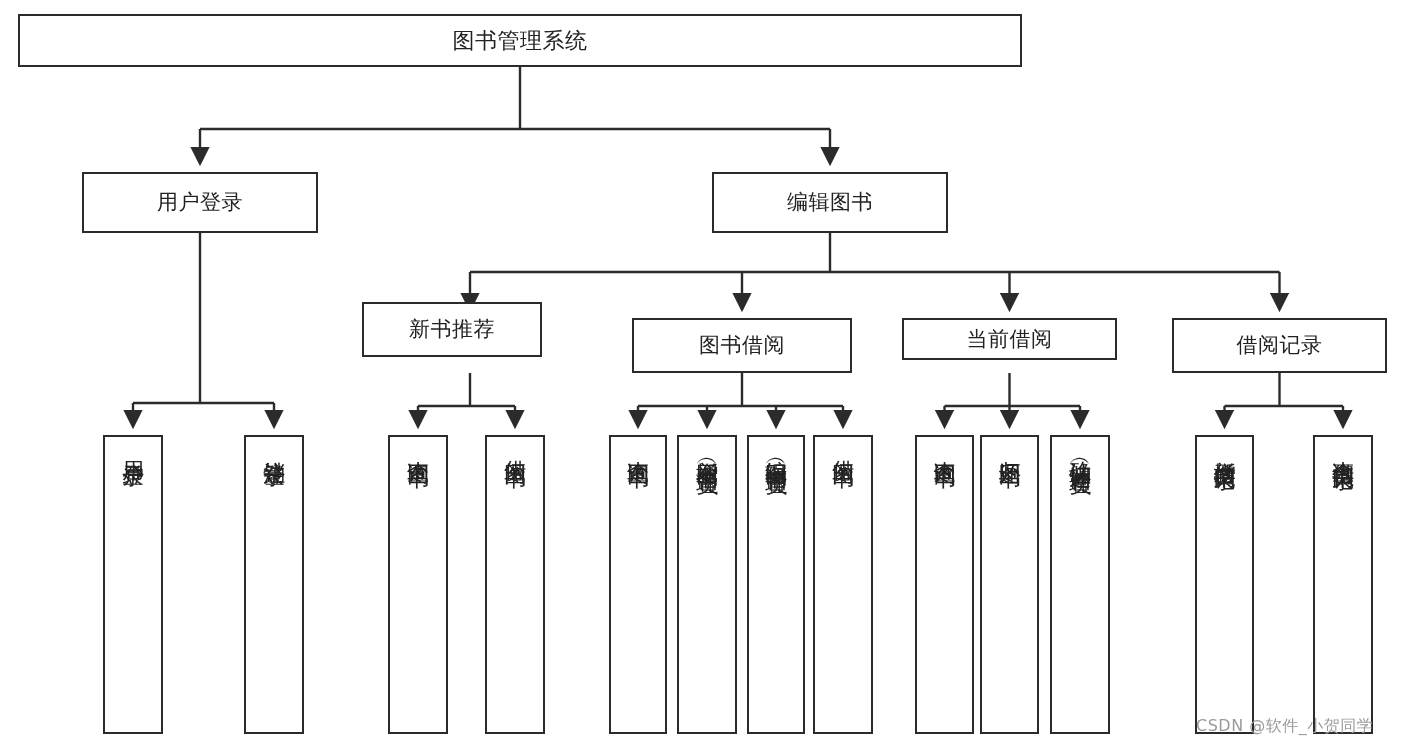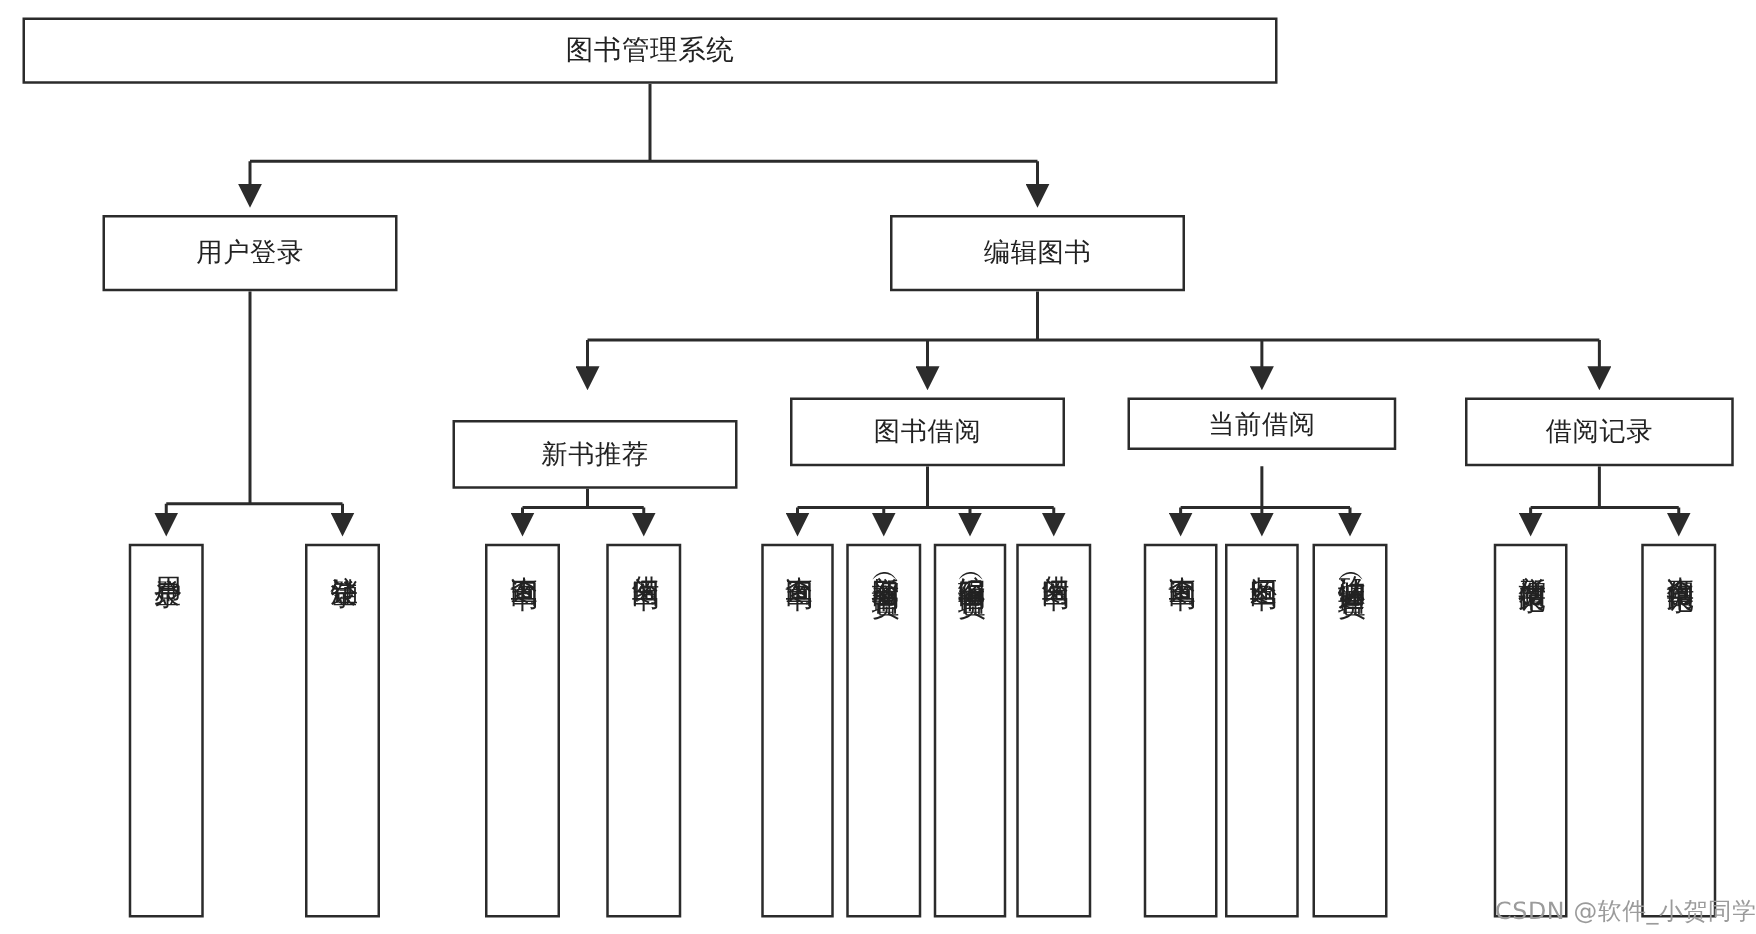--- a/index.html
+++ b/index.html
@@ -37,20 +37,21 @@
   }
   .node.root {
     border-width: 2px;
   }
   .node-label {
     display: block;
     text-align: left;
     line-height: 1.05;
     white-space: nowrap;
     letter-spacing: 0.5px;
+    font-family: Liberation Serif, serif;
   }
   .node.horiz .node-label {
     font-size: 21px;
   }
   .node.root .node-label {
     font-size: 22px;
   }
   .node.vert {
     align-items: flex-start;
     justify-content: center;
@@ -59,21 +60,21 @@
   .node.vert .node-label {
     writing-mode: vertical-rl;
     text-orientation: upright;
     font-size: 22px;
     line-height: 1.12;
     letter-spacing: 2px;
     white-space: nowrap;
   }
   .watermark {
     position: absolute;
-    font-size: 19px;
+    font-size: 16px;
     color: #9b9b9b;
     white-space: nowrap;
     letter-spacing: 0.5px;
   }
 </style>
 </head>
 <body>
 
 <div id="canvas">
 
@@ -123,21 +124,21 @@
   <div id="nodes">
       <div class="node horiz root" style="left: 18px; top: 14px; width: 1004px; height: 53px;">
         <span class="node-label">图书管理系统</span>
       </div>
       <div class="node horiz" style="left: 82px; top: 172px; width: 236px; height: 61px;">
         <span class="node-label">用户登录</span>
       </div>
       <div class="node horiz" style="left: 712px; top: 172px; width: 236px; height: 61px;">
         <span class="node-label">编辑图书</span>
       </div>
-      <div class="node horiz" style="left: 362px; top: 336px; width: 228px; height: 55px;">
+      <div class="node horiz" style="left: 362px; top: 302px; width: 180px; height: 55px;">
         <span class="node-label">新书推荐</span>
       </div>
       <div class="node horiz" style="left: 632px; top: 318px; width: 220px; height: 55px;">
         <span class="node-label">图书借阅</span>
       </div>
       <div class="node horiz" style="left: 902px; top: 318px; width: 215px; height: 42px;">
         <span class="node-label">当前借阅</span>
       </div>
       <div class="node horiz" style="left: 1172px; top: 318px; width: 215px; height: 55px;">
         <span class="node-label">借阅记录</span>

